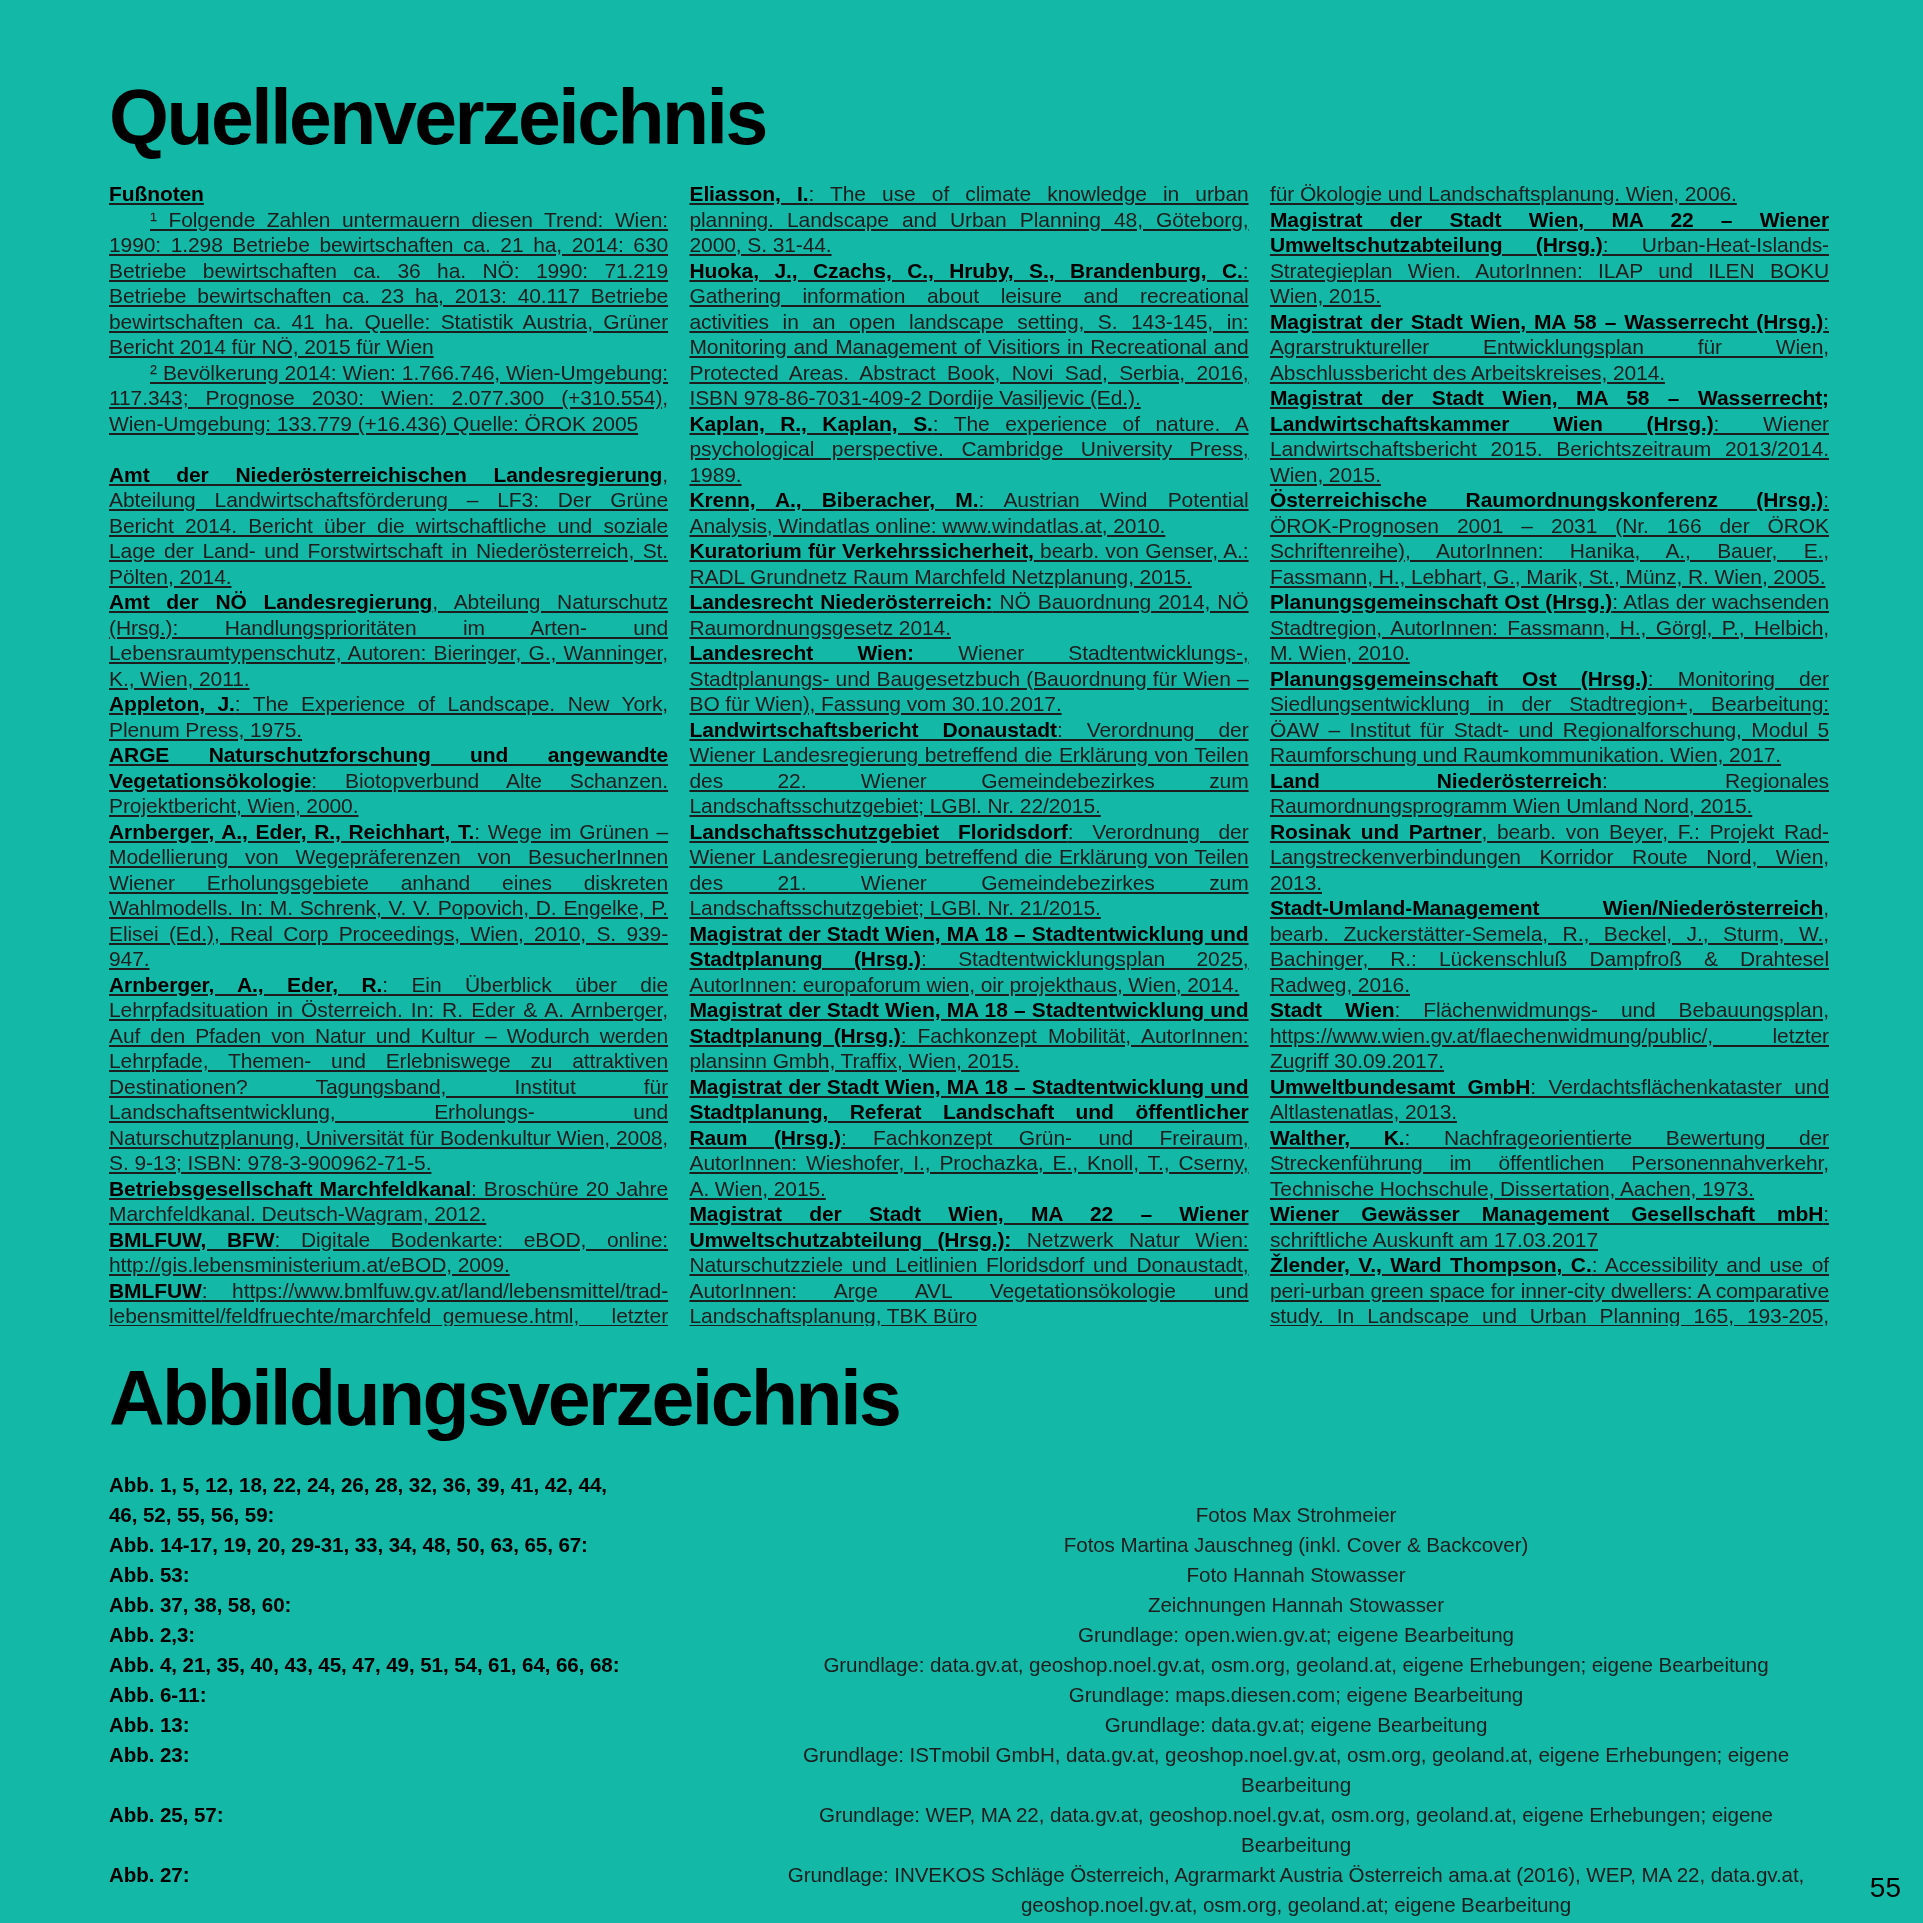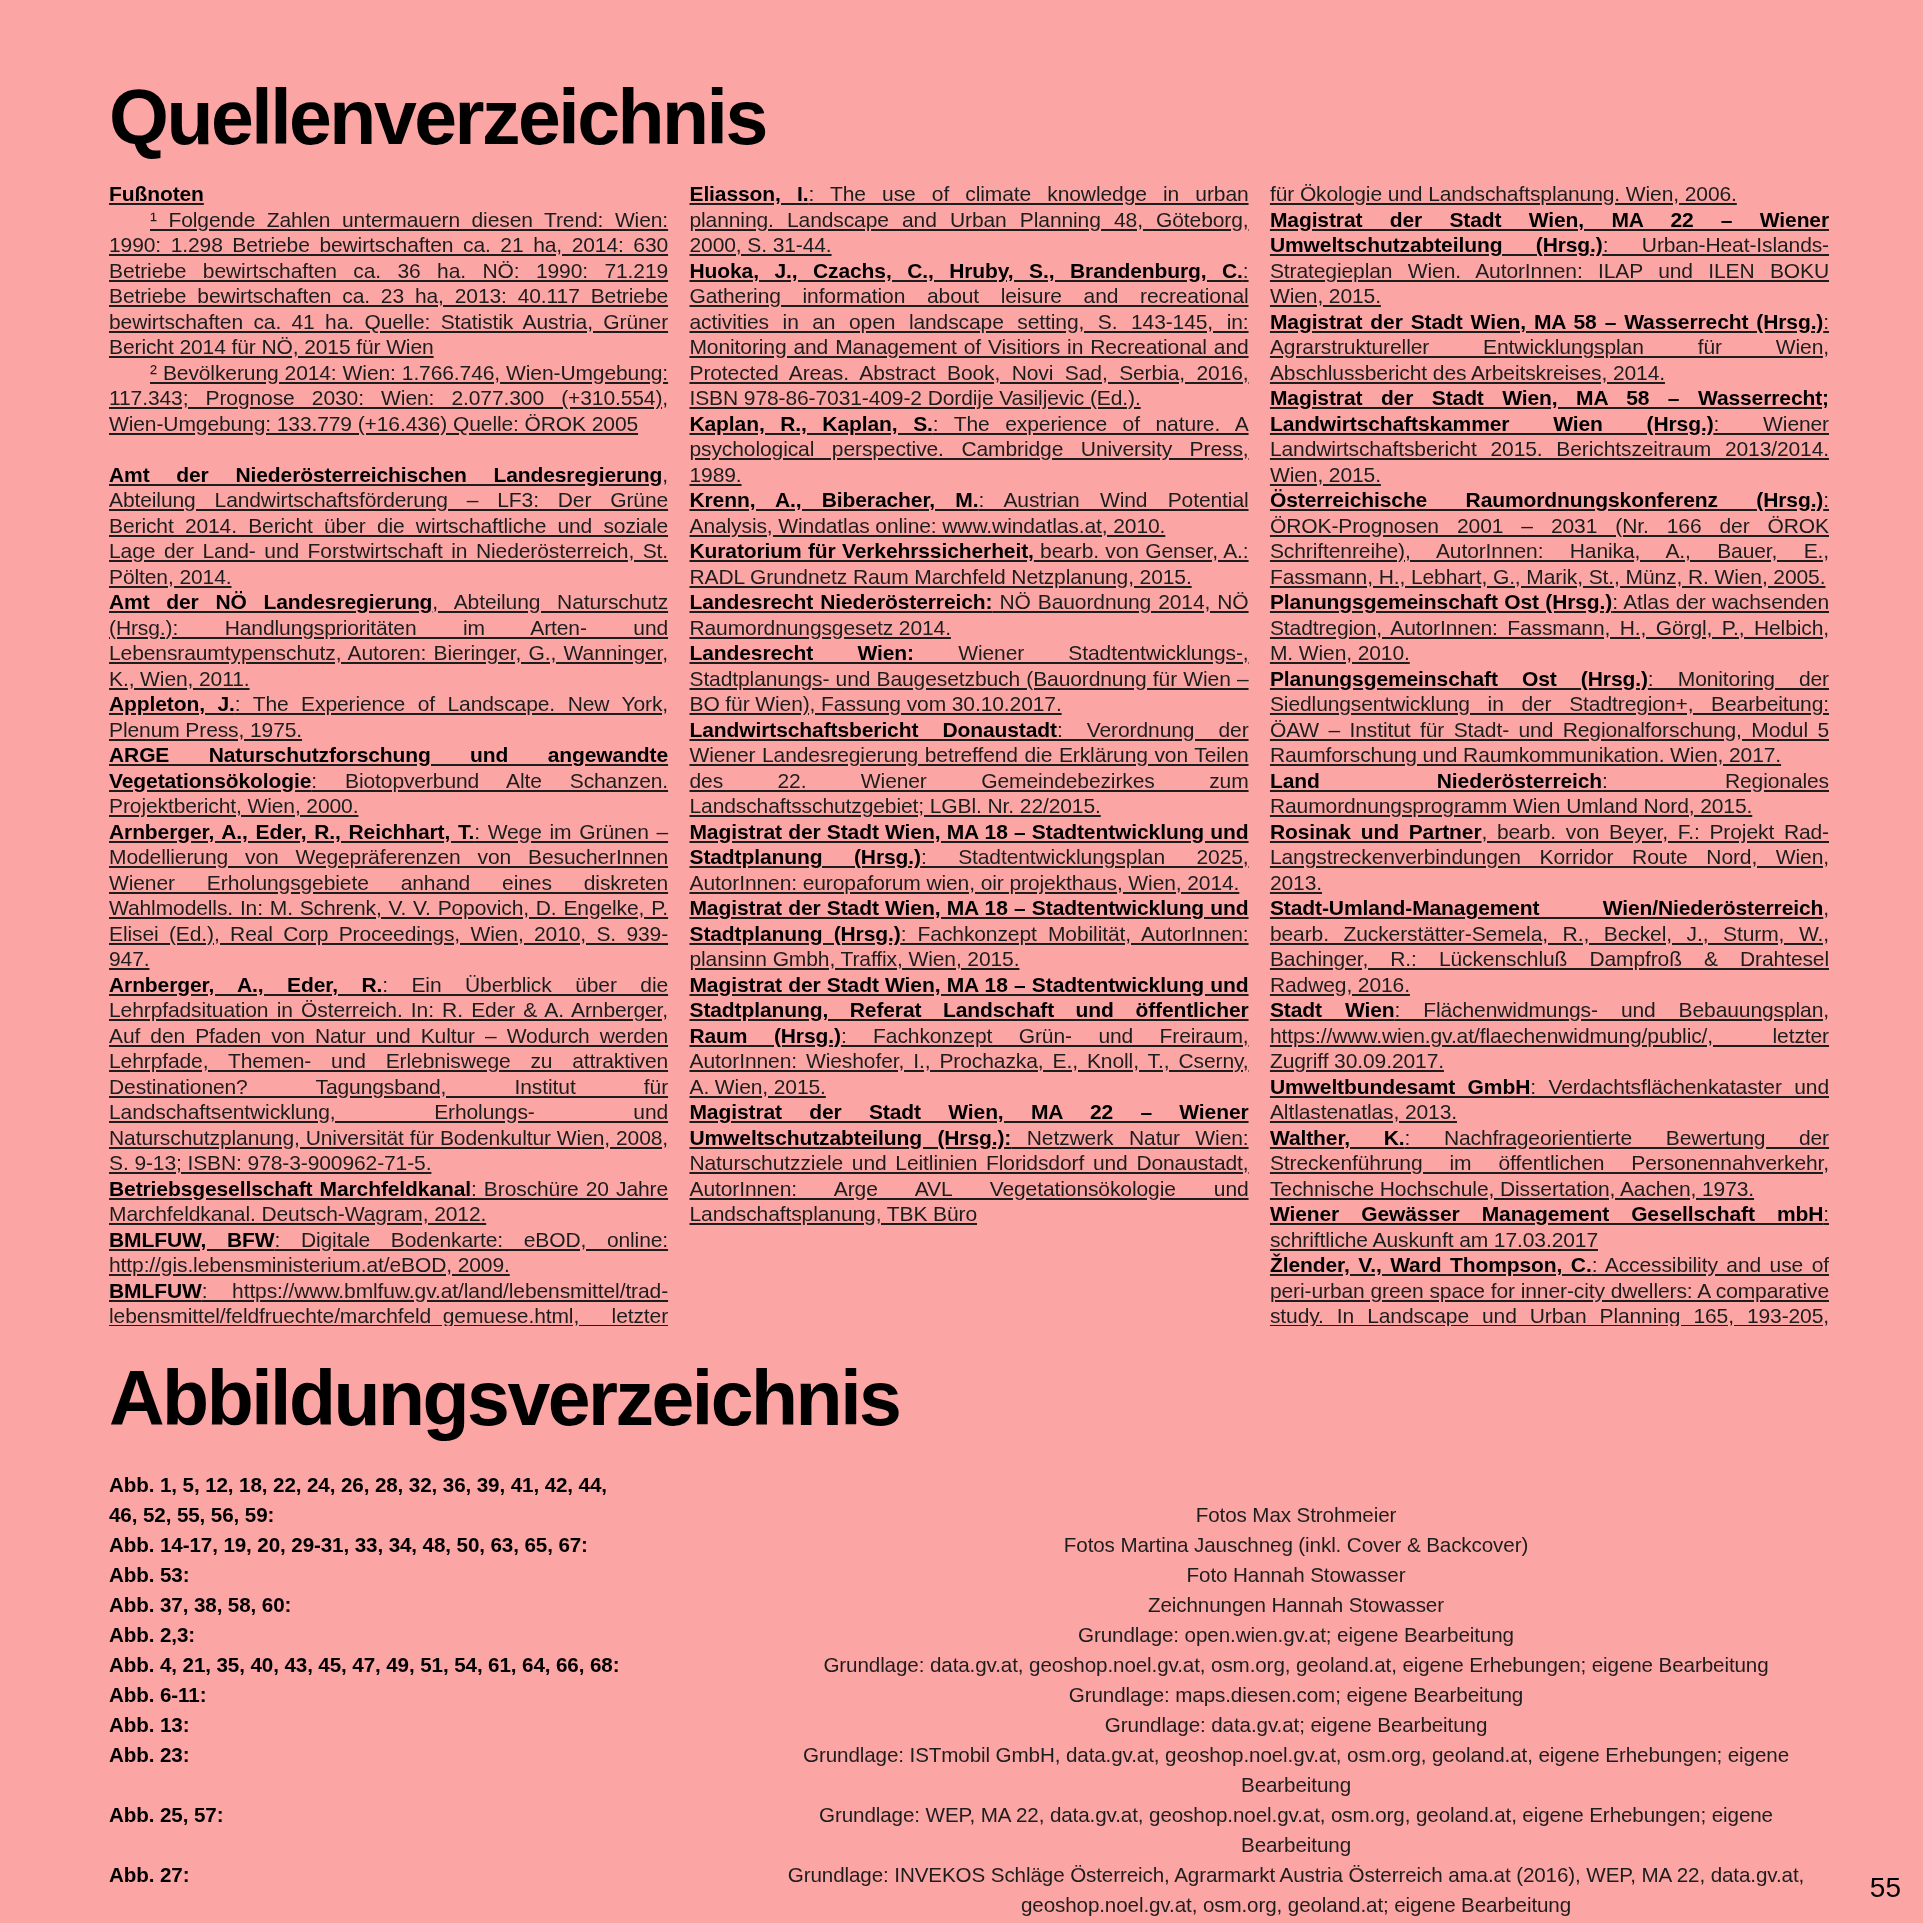--- a/index.html
+++ b/index.html
@@ -1,20 +1,20 @@
 <!DOCTYPE html>
 <html lang="de" style="font-size:13px"><head>
 <meta charset="utf-8">
 <style>
   html, body { margin: 0; padding: 0; background: #ffffff; }
   .page {
     position: relative;
     width: 1924px;
     height: 1924px;
-    background: #fca5a5;
+    background: #14b8a6;
     overflow: hidden;
     box-sizing: border-box;
     padding: 79px 95px 12px 109px;
     font-family: "Liberation Sans", sans-serif;
     color: #1d1d1d;
   }
   .doc-title {
     margin: 0;
     font-size: 77px;
     line-height: 1.0;
@@ -100,20 +100,21 @@
         </div>
         <div class="col">
           <p class="entry"><b>Eliasson, I.</b>: The use of climate knowledge in urban planning. Landscape and Urban Planning 48, Göteborg, 2000, S. 31-44.</p>
           <p class="entry"><b>Huoka, J., Czachs, C., Hruby, S., Brandenburg, C.</b>: Gathering information about leisure and recreational activities in an open landscape setting, S. 143-145, in: Monitoring and Management of Visitiors in Recreational and Protected Areas. Abstract Book, Novi Sad, Serbia, 2016, ISBN 978-86-7031-409-2 Dordije Vasiljevic (Ed.).</p>
           <p class="entry"><b>Kaplan, R., Kaplan, S.</b>: The experience of nature. A psychological perspective. Cambridge University Press, 1989.</p>
           <p class="entry"><b>Krenn, A., Biberacher, M.</b>: Austrian Wind Potential Analysis, Windatlas online: www.windatlas.at, 2010.</p>
           <p class="entry"><b>Kuratorium für Verkehrssicherheit,</b> bearb. von Genser, A.: RADL Grundnetz Raum Marchfeld Netzplanung, 2015.</p>
           <p class="entry"><b>Landesrecht Niederösterreich:</b> NÖ Bauordnung 2014, NÖ Raumordnungsgesetz 2014.</p>
           <p class="entry"><b>Landesrecht Wien:</b> Wiener Stadtentwicklungs-, Stadtplanungs- und Baugesetzbuch (Bauordnung für Wien – BO für Wien), Fassung vom 30.10.2017.</p>
           <p class="entry"><b>Landwirtschaftsbericht Donaustadt</b>: Verordnung der Wiener Landesregierung betreffend die Erklärung von Teilen des 22. Wiener Gemeindebezirkes zum Landschaftsschutzgebiet; LGBl. Nr. 22/2015.</p>
+          <p class="entry"><b>Landschaftsschutzgebiet Floridsdorf</b>: Verordnung der Wiener Landesregierung betreffend die Erklärung von Teilen des 21. Wiener Gemeindebezirkes zum Landschaftsschutzgebiet; LGBl. Nr. 21/2015.</p>
           <p class="entry"><b>Magistrat der Stadt Wien, MA 18 – Stadtentwicklung und Stadtplanung (Hrsg.)</b>: Stadtentwicklungsplan 2025, AutorInnen: europaforum wien, oir projekthaus, Wien, 2014.</p>
           <p class="entry"><b>Magistrat der Stadt Wien, MA 18 – Stadtentwicklung und Stadtplanung (Hrsg.)</b>: Fachkonzept Mobilität, AutorInnen: plansinn Gmbh, Traffix, Wien, 2015.</p>
           <p class="entry"><b>Magistrat der Stadt Wien, MA 18 – Stadtentwicklung und Stadtplanung, Referat Landschaft und öffentlicher Raum (Hrsg.)</b>: Fachkonzept Grün- und Freiraum, AutorInnen: Wieshofer, I., Prochazka, E., Knoll, T., Cserny, A. Wien, 2015.</p>
           <p class="entry"><b>Magistrat der Stadt Wien, MA 22 – Wiener Umweltschutzabteilung (Hrsg.):</b> Netzwerk Natur Wien: Naturschutzziele und Leitlinien Floridsdorf und Donaustadt, AutorInnen: Arge AVL Vegetationsökologie und Landschaftsplanung, TBK Büro</p>
         </div>
         <div class="col">
           <p class="entry">für Ökologie und Landschaftsplanung. Wien, 2006.</p>
           <p class="entry"><b>Magistrat der Stadt Wien, MA 22 – Wiener Umweltschutzabteilung (Hrsg.)</b>: Urban-Heat-Islands-Strategieplan Wien. AutorInnen: ILAP und ILEN BOKU Wien, 2015.</p>
           <p class="entry"><b>Magistrat der Stadt Wien, MA 58 – Wasserrecht (Hrsg.)</b>: Agrarstruktureller Entwicklungsplan für Wien, Abschlussbericht des Arbeitskreises, 2014.</p>
           <p class="entry"><b>Magistrat der Stadt Wien, MA 58 – Wasserrecht; Landwirtschaftskammer Wien (Hrsg.)</b>: Wiener Landwirtschaftsbericht 2015. Berichtszeitraum 2013/2014. Wien, 2015.</p>

